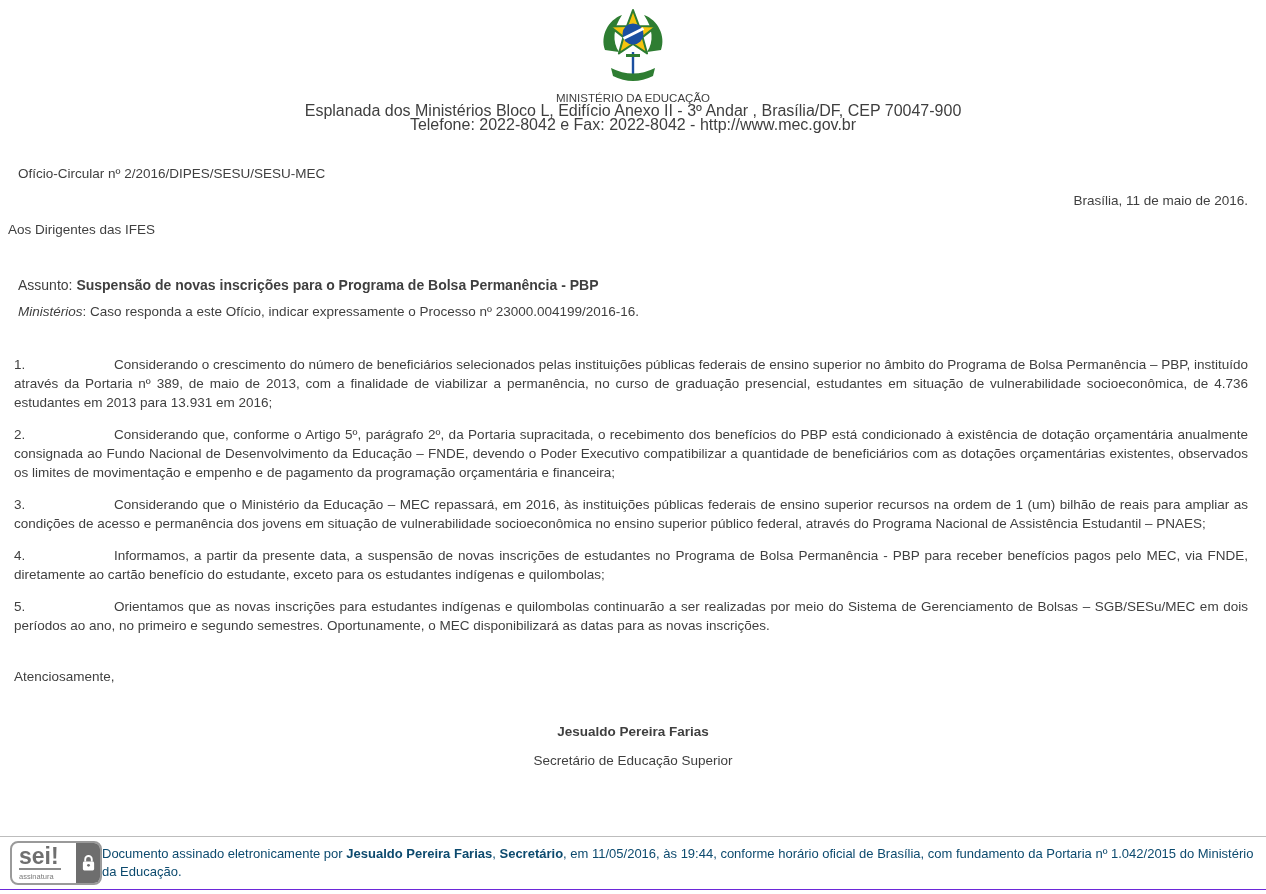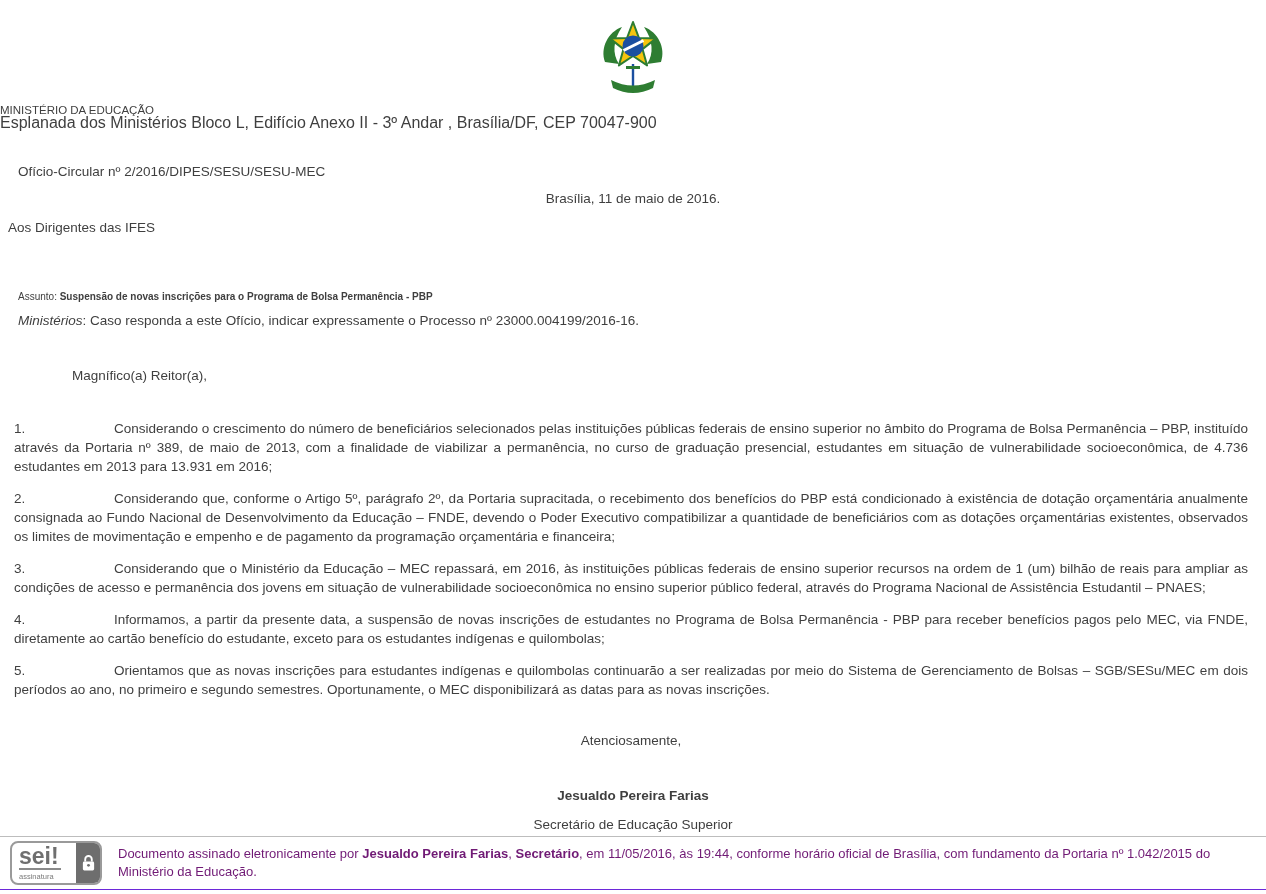--- a/index.html
+++ b/index.html
@@ -8,45 +8,45 @@
     width: 1266px; height: 894px;
     background: #ffffff;
     font-family: "Liberation Sans", sans-serif;
     color: #3f3f3f;
     position: relative;
     overflow: hidden;
   }
   .page { width: 100%; height: 100%; position: relative; }
 
   
-  .letterhead { padding-top: 16px; }
+  .letterhead { text-align: center; padding-top: 4px; }
   .crest { display: block; margin: 0 auto; }
   .ministry { font-size: 11.5px; margin-top: 6px; color: #3f3f3f; }
   .addr, .contact { font-size: 16px; line-height: 14px; color: #3f3f3f; }
 
   
   .ref-number { margin: 34px 18px 0 18px; font-size: 13.5px; }
-  .date-line  { margin: 12px 18px 0 18px; font-size: 13.5px; text-align: center; }
+  .date-line  { margin: 12px 18px 0 18px; font-size: 13.5px; text-align: right; }
   .addressee  { margin: 14px 8px 8px 8px; font-size: 13.5px; }
-  .subject    { margin: 56px 18px 0 18px; font-size: 10px; }
+  .subject    { margin: 40px 18px 0 18px; font-size: 14px; }
   .subject .bold { font-weight: bold; }
   .reference  { margin: 11px 18px 0 18px; font-size: 13.5px; }
   .reference .italic { font-style: italic; }
   .salutation { margin: 40px 18px 0 72px; font-size: 13.5px; }
 
   .paragraphs { margin: 36px 18px 16px 14px; }
   .para {
     font-size: 13.5px;
     line-height: 19px;
     text-align: justify;
     margin: 0 0 13px 0;
   }
   .para .num { display: inline-block; width: 100px; }
 
-  .closing  { margin: 34px 18px 0 14px; font-size: 13.5px; text-align: center; }
+  .closing  { margin: 34px 18px 0 14px; font-size: 13.5px; }
   .sig-name  { margin-top: 40px; text-align: center; font-weight: bold; font-size: 13.5px; }
   .sig-title { margin-top: 14px; text-align: center; font-size: 13.5px; }
 
   
   .footer {
     position: absolute;
     top: 836px; left: 0;
     width: 100%;
     height: 54px;
     border-top: 1px solid #bdbdbd;
@@ -77,25 +77,24 @@
   .sei-sub { font-size: 7.5px; color: #7a7a7a; line-height: 9px; margin-top: 2px; }
   .sei-lock {
     width: 24px;
     background: #6e6e6e;
     display: flex;
     align-items: center;
     justify-content: center;
   }
   .footer-text {
     flex: 1;
-    margin-left: 16px;
     padding-right: 12px;
     font-size: 13px;
     line-height: 18px;
-    color: #701a75;
+    color: #0c4a6e;
   }
   .footer-text .bold { font-weight: bold; }
 </style>
 </head>
 <body>
 
 <div class="page">
 
   <div class="letterhead">
     <svg class="crest" width="76" height="82" viewBox="0 0 76 82">
@@ -108,33 +107,33 @@
       <circle cx="38" cy="30" r="10.5" fill="#1b4fa0"></circle>
       <path d="M28.5,34.5 L48.5,24.5" stroke="#ffffff" stroke-width="3"></path>
 
       <rect x="36.8" y="48" width="2.4" height="24" fill="#1b4fa0"></rect>
       <rect x="31" y="50" width="14" height="3" fill="#2e7d32"></rect>
 
       <path d="M16,64 Q38,75 60,64 L58,72 Q38,82 18,72 Z" fill="#2e7d32"></path>
     </svg>
     <div class="ministry">MINISTÉRIO DA EDUCAÇÃO</div>
     <div class="addr">Esplanada dos Ministérios Bloco L, Edifício Anexo II - 3º Andar , Brasília/DF, CEP 70047-900</div>
+    <div class="contact">Telefone: 2022-8042 e Fax: 2022-8042 - http://www.mec.gov.br</div>
   </div>
 
   <div class="ref-number">Ofício-Circular nº 2/2016/DIPES/SESU/SESU-MEC</div>
 
   <div class="date-line">Brasília, 11 de maio de 2016.</div>
 
   <div class="addressee">Aos Dirigentes das IFES</div>
 
   <div class="subject"><span>Assunto: </span><span class="bold">Suspensão de novas inscrições para o Programa de Bolsa Permanência - PBP</span></div>
 
   <div class="reference"><span class="italic">Ministérios</span><span>: Caso responda a este Ofício, indicar expressamente o Processo nº 23000.004199/2016-16.</span></div>
 
-  <div class="salutation">Magnífico(a) Reitor(a),</div>
 
   <div class="paragraphs">
     <p class="para"><span class="num">1.</span><span>Considerando o crescimento do número de beneficiários selecionados pelas instituições públicas federais de ensino superior no âmbito do Programa de Bolsa Permanência – PBP, instituído através da Portaria nº 389, de maio de 2013, com a finalidade de viabilizar a permanência, no curso de graduação presencial, estudantes em situação de vulnerabilidade socioeconômica, de 4.736 estudantes em 2013 para 13.931 em 2016;</span></p>
     <p class="para"><span class="num">2.</span><span>Considerando que, conforme o Artigo 5º, parágrafo 2º, da Portaria supracitada, o recebimento dos benefícios do PBP está condicionado à existência de dotação orçamentária anualmente consignada ao Fundo Nacional de Desenvolvimento da Educação – FNDE, devendo o Poder Executivo compatibilizar a quantidade de beneficiários com as dotações orçamentárias existentes, observados os limites de movimentação e empenho e de pagamento da programação orçamentária e financeira;</span></p>
     <p class="para"><span class="num">3.</span><span>Considerando que o Ministério da Educação – MEC repassará, em 2016, às instituições públicas federais de ensino superior recursos na ordem de 1 (um) bilhão de reais para ampliar as condições de acesso e permanência dos jovens em situação de vulnerabilidade socioeconômica no ensino superior público federal, através do Programa Nacional de Assistência Estudantil – PNAES;</span></p>
     <p class="para"><span class="num">4.</span><span>Informamos, a partir da presente data, a suspensão de novas inscrições de estudantes no Programa de Bolsa Permanência - PBP para receber benefícios pagos pelo MEC, via FNDE, diretamente ao cartão benefício do estudante, exceto para os estudantes indígenas e quilombolas;</span></p>
     <p class="para"><span class="num">5.</span><span>Orientamos que as novas inscrições para estudantes indígenas e quilombolas continuarão a ser realizadas por meio do Sistema de Gerenciamento de Bolsas – SGB/SESu/MEC em dois períodos ao ano, no primeiro e segundo semestres. Oportunamente, o MEC disponibilizará as datas para as novas inscrições.</span></p>
   </div>
 
   <div class="closing">Atenciosamente,</div>

